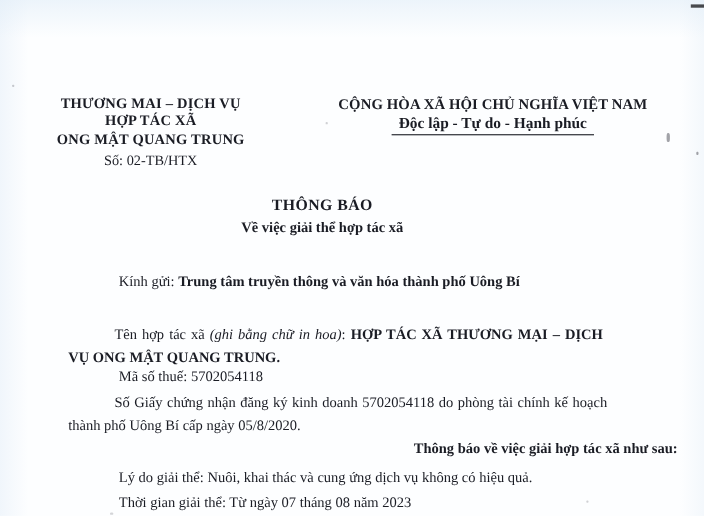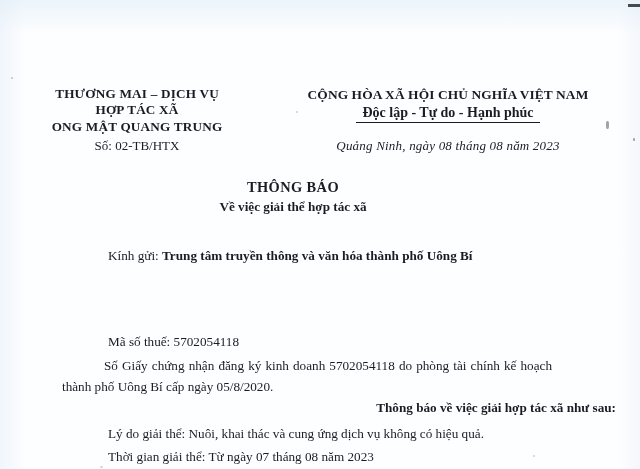--- a/index.html
+++ b/index.html
@@ -217,35 +217,37 @@
       <div class="header-left">
         <div class="org-name">THƯƠNG MAI – DỊCH VỤ</div>
         <div class="org-name">HỢP TÁC XÃ</div>
         <div class="org-name">ONG MẬT QUANG TRUNG</div>
         <div class="doc-number">Số: 02-TB/HTX</div>
       </div>
 
       <div class="header-right">
         <div class="nation-title">CỘNG HÒA XÃ HỘI CHỦ NGHĨA VIỆT NAM</div>
         <div class="nation-motto">Độc lập - Tự do - Hạnh phúc</div>
-        <div class="place-date">Quảng Ninh, ngày  08 tháng 08  năm 2023</div>
       </div>
 
     </div>
 
     <div class="title-block">
       <div class="doc-title">THÔNG BÁO</div>
       <div class="doc-subtitle">Về việc giải thể hợp tác xã</div>
     </div>
 
     <div class="recipient">
       <span class="lead">Kính gửi:</span>
       <span class="who">Trung tâm truyền thông và văn hóa thành phố Uông Bí</span>
     </div>
 
+    <div class="para p-name">
+      <span>Tên hợp tác xã </span><span class="note">(ghi bằng chữ in hoa)</span><span>: </span><span class="val">HỢP TÁC XÃ THƯƠNG MẠI – DỊCH VỤ ONG MẬT QUANG TRUNG.</span>
+    </div>
 
     <div class="para p-tax">Mã số thuế: 5702054118</div>
 
     <div class="para p-license">Số Giấy chứng nhận đăng ký kinh doanh 5702054118 do phòng tài chính kế hoạch thành phố Uông Bí cấp ngày 05/8/2020.</div>
 
     <div class="section-heading">Thông báo về việc giải hợp tác xã như sau:</div>
 
     <div class="para p-reason">Lý do giải thể: Nuôi, khai thác và cung ứng dịch vụ không có hiệu quả.</div>
 
     <div class="para p-time">Thời gian giải thể: Từ ngày 07 tháng 08 năm 2023</div>

